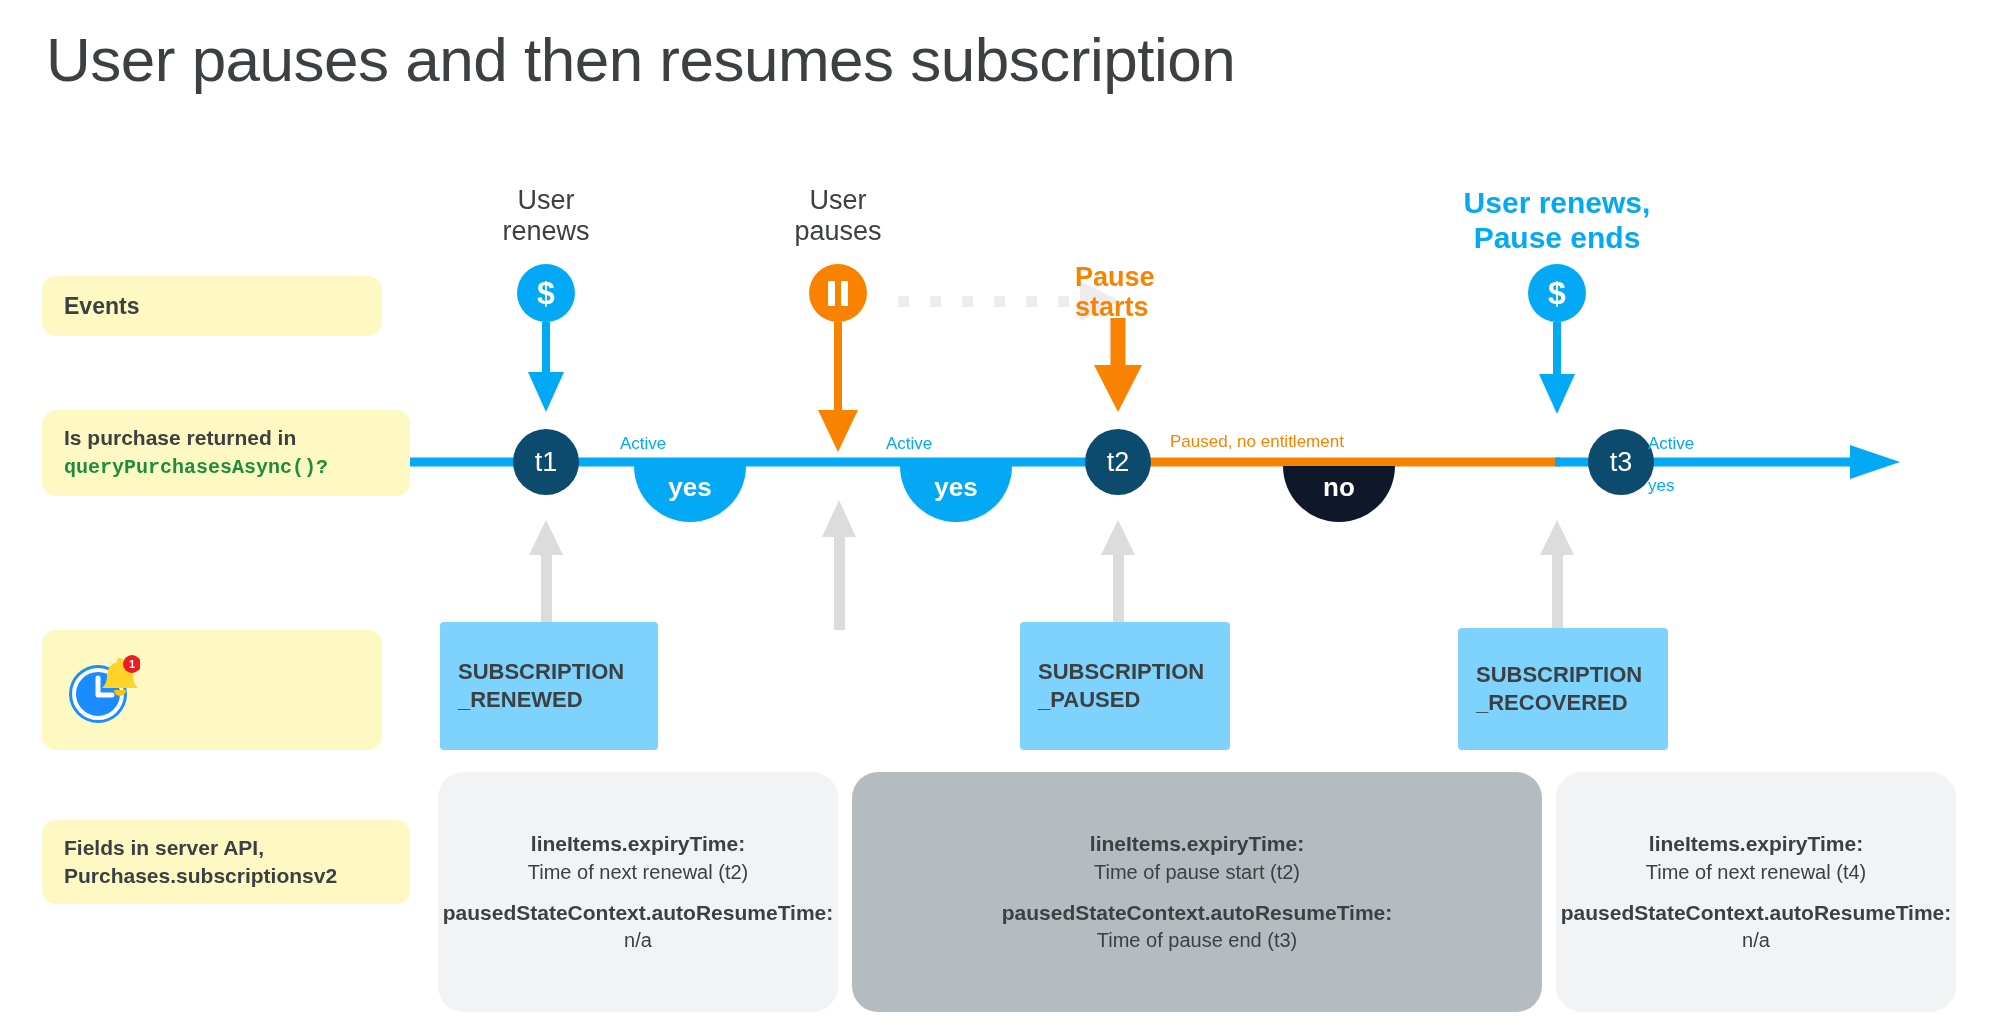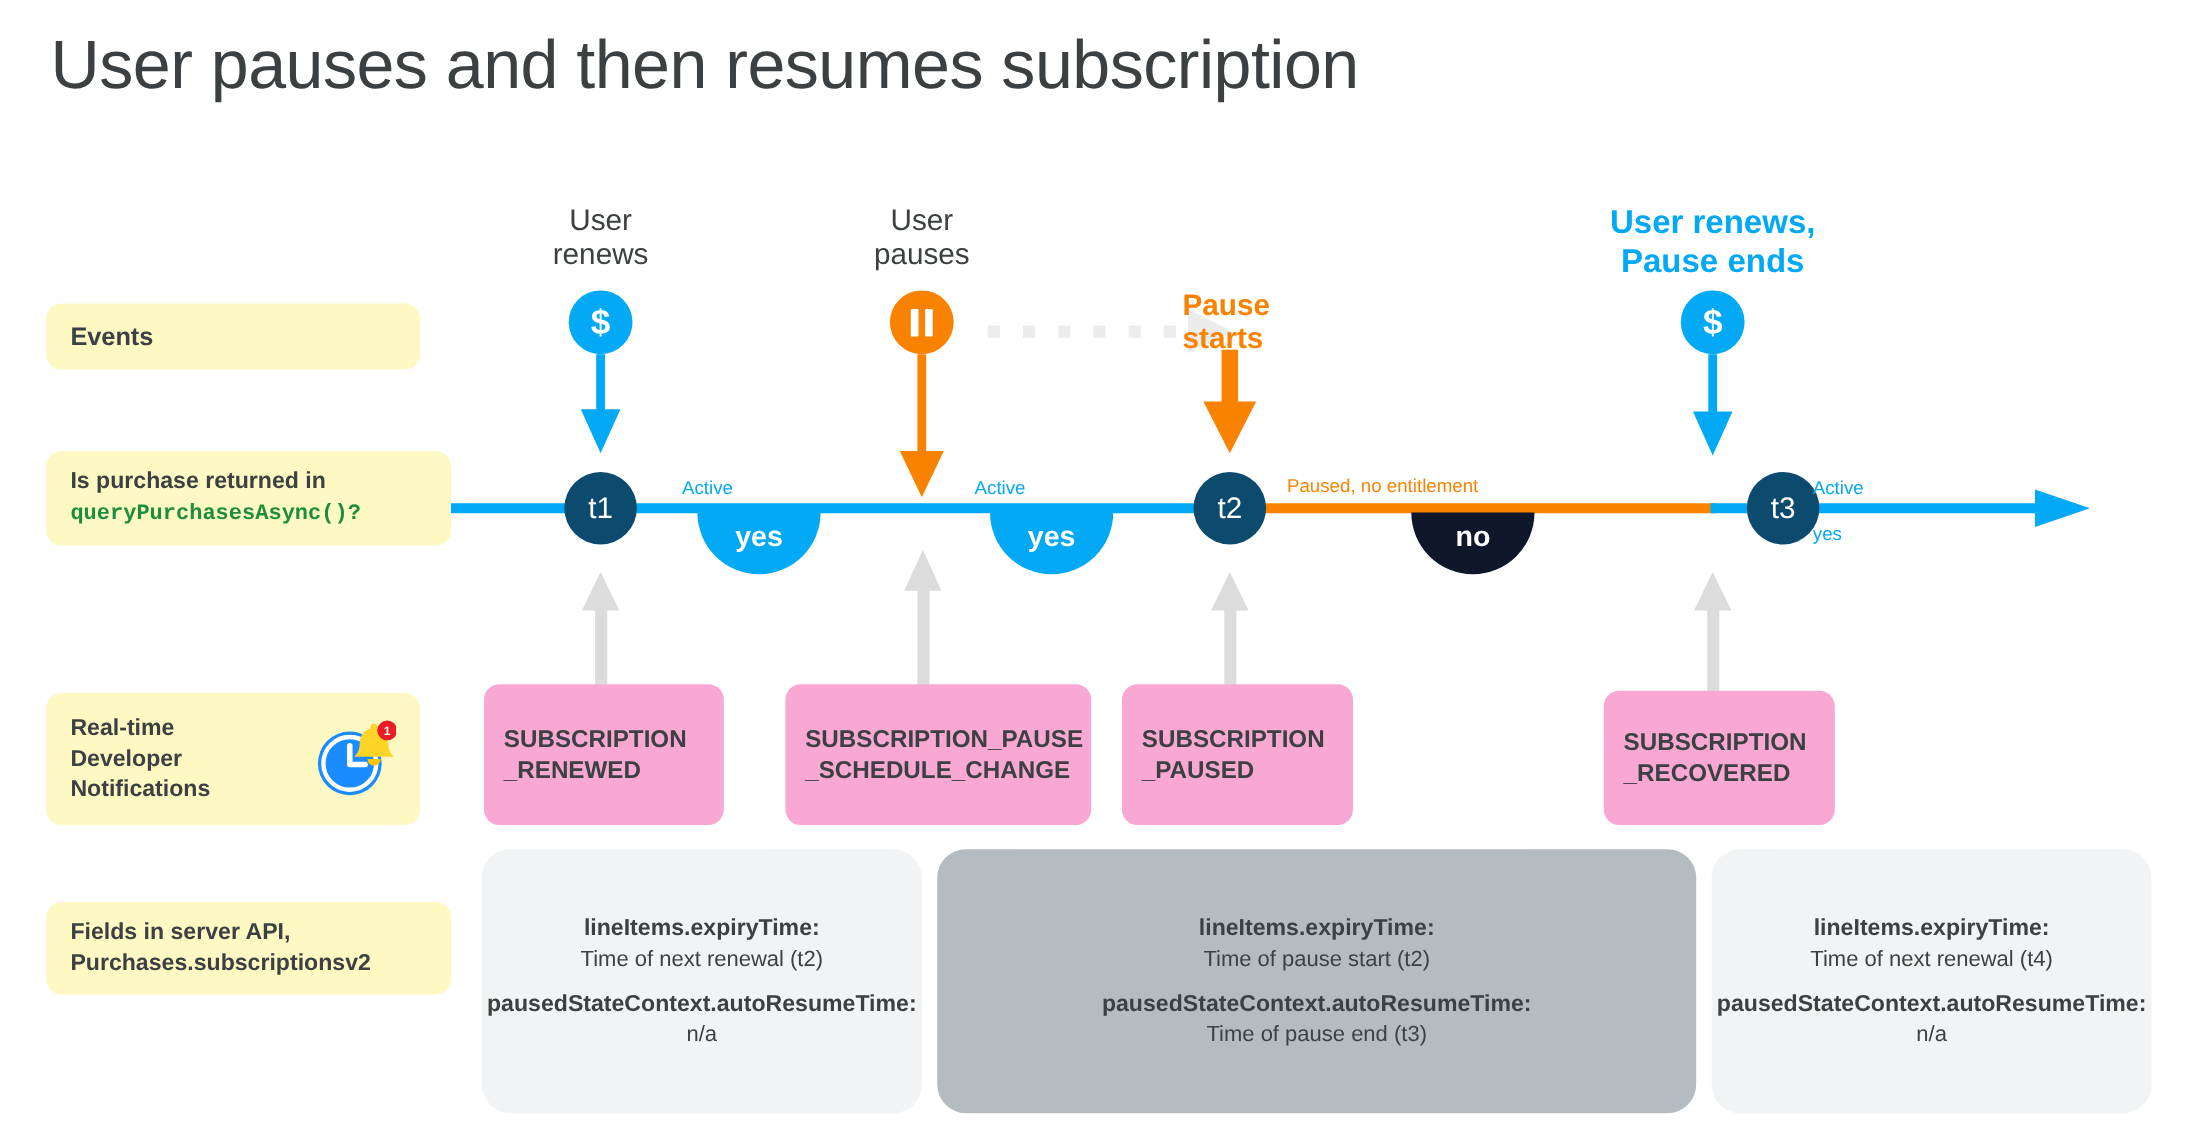--- a/index.html
+++ b/index.html
@@ -83,22 +83,22 @@
   .evlabel {
     position: absolute; text-align: center; white-space: nowrap;
     font-size: 27px; line-height: 1.16; color: #3c4043;
   }
   .evlabel.accent { color: #03a9f4; font-weight: bold; font-size: 30px; }
   .evlabel.orangebold { color: #f98200; font-weight: bold; font-size: 27px; line-height: 1.12; }
 
   
   .rtdnbox {
     position: absolute;
-    background: #f9a8d4;
-    border-radius: 14px;
+    background: #7dd3fc;
+    border-radius: 4px;
     display: flex; align-items: center;
     padding: 0 18px;
     color: #3c4043; font-weight: bold; font-size: 22px; line-height: 1.28;
   }
 
   
   .fieldpanel {
     position: absolute;
     border-radius: 26px;
     display: flex; flex-direction: column;
@@ -166,25 +166,20 @@
   </div>
 
   <div class="rowlabel" id="lbl-query">
     <span>
       <span>Is purchase returned in</span><br>
       <span class="code">queryPurchasesAsync()?</span>
     </span>
   </div>
 
   <div class="rowlabel" id="lbl-rtdn">
-    <span>
-      <span>Real-time</span><br>
-      <span>Developer</span><br>
-      <span>Notifications</span>
-    </span>
     <span class="rtdn-icon">
       <svg viewBox="0 0 76 76" width="76" height="76" xmlns="http://www.w3.org/2000/svg">
         <circle cx="34" cy="42" r="29" fill="#1a8cff"></circle>
         <circle cx="34" cy="42" r="24" fill="none" stroke="#ffffff" stroke-width="4"></circle>
         <path d="M34 26 L34 43 L48 43" fill="none" stroke="#ffffff" stroke-width="5" stroke-linecap="round" stroke-linejoin="round"></path>
         <g>
           <path d="M56 10 c-8 0 -13 6 -13 14 c0 7 -3 10 -5 12 l36 0 c-2 -2 -5 -5 -5 -12 c0 -8 -5 -14 -13 -14 z" fill="#ffd426"></path>
           <rect x="53" y="6" width="6" height="6" rx="3" fill="#ffd426"></rect>
           <path d="M50 38 a6 6 0 0 0 12 0 z" fill="#ffc400"></path>
         </g>
@@ -249,26 +244,20 @@
   <div class="statelabel blue" style="left:1648px; top:434px; width:140px;">Active</div>
   <div class="statelabel blue" style="left:1648px; top:476px; width:140px;">yes</div>
 
   <div class="rtdnbox" style="left:440px; top:622px; width:218px; height:128px;">
     <span>
       <span>SUBSCRIPTION</span><br>
       <span>_RENEWED</span>
     </span>
   </div>
 
-  <div class="rtdnbox" style="left:714px; top:622px; width:278px; height:128px;">
-    <span>
-      <span>SUBSCRIPTION_PAUSE</span><br>
-      <span>_SCHEDULE_CHANGE</span>
-    </span>
-  </div>
 
   <div class="rtdnbox" style="left:1020px; top:622px; width:210px; height:128px;">
     <span>
       <span>SUBSCRIPTION</span><br>
       <span>_PAUSED</span>
     </span>
   </div>
 
   <div class="rtdnbox" style="left:1458px; top:628px; width:210px; height:122px;">
     <span>

